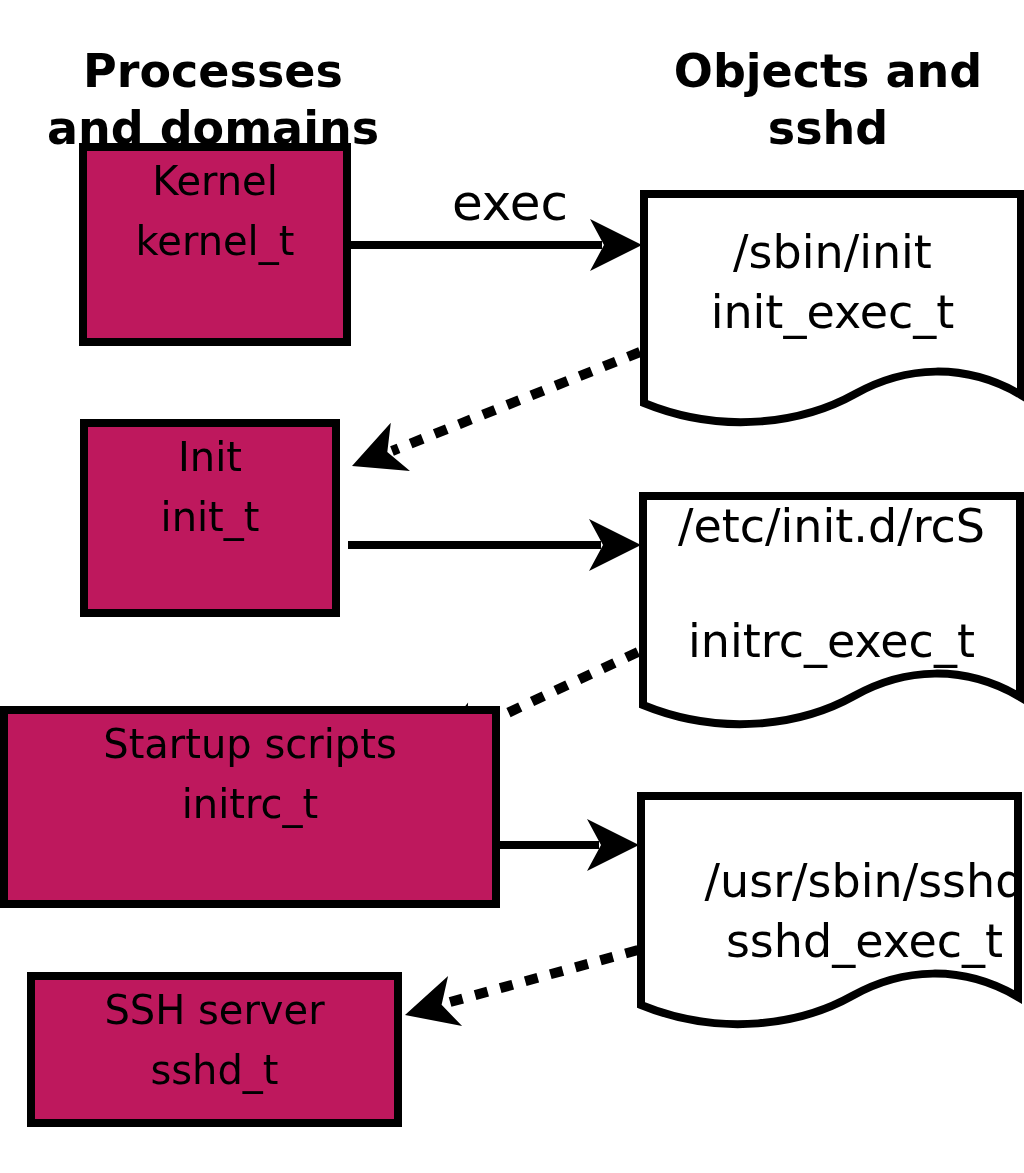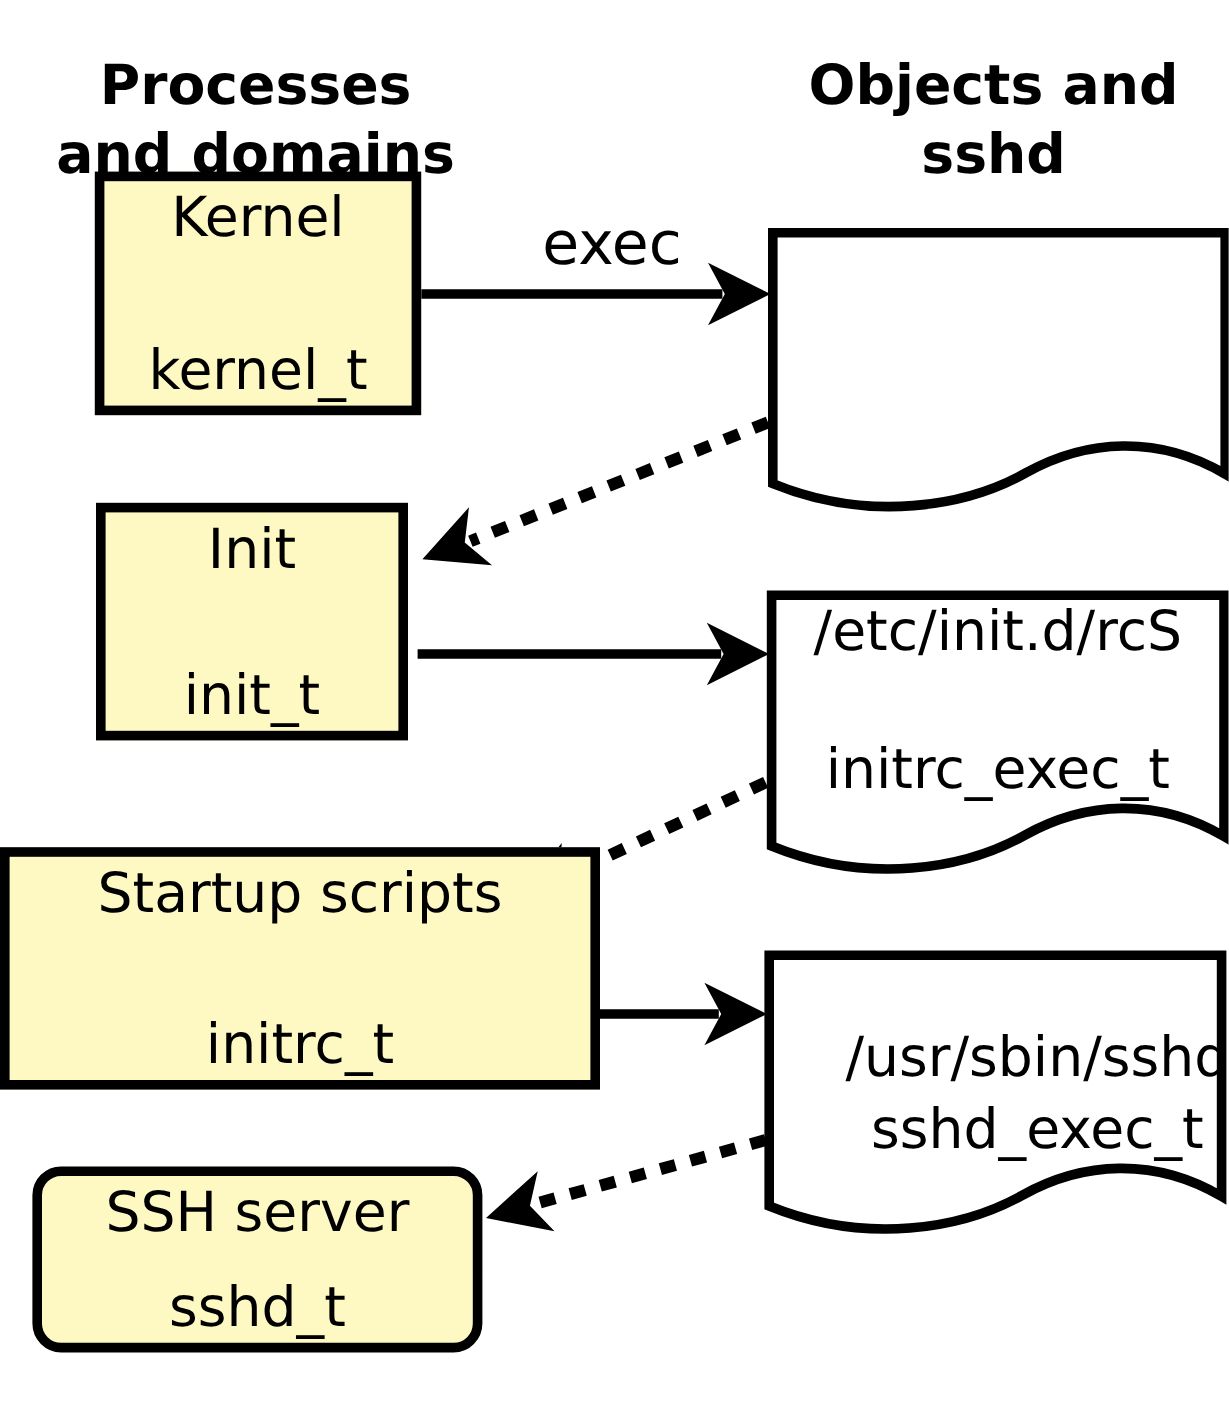--- a/index.html
+++ b/index.html
@@ -43,27 +43,27 @@
     font-size: 46px;
     line-height: 57px;
     white-space: nowrap;
     margin-top: 43px;
   }
   .pbox {
     position: absolute;
     z-index: 2;
     box-sizing: border-box;
     border: 8px solid #000000;
-    background: #fef9c3;
+    background: #be185d;
     display: flex;
     flex-direction: column;
     align-items: center;
-    justify-content: space-between;
+    justify-content: flex-start;
     text-align: center;
-    font-size: 46px;
+    font-size: 40px;
     line-height: 60px;
     white-space: nowrap;
   }
   .doc-text {
     position: absolute;
     z-index: 3;
     display: flex;
     flex-direction: column;
     align-items: center;
     justify-content: center;
@@ -138,25 +138,29 @@
     <div>kernel_t</div>
   </div>
   <div class="pbox" style="left:80px; top:419px; width:260px; height:198px;">
     <div>Init</div>
     <div>init_t</div>
   </div>
   <div class="pbox" style="left:0; top:706px; width:500px; height:202px;">
     <div>Startup scripts</div>
     <div>initrc_t</div>
   </div>
-  <div class="pbox" style="left:27px; top:972px; width:375px; height:155px;border-radius:24px;">
+  <div class="pbox" style="left:27px; top:972px; width:375px; height:155px;">
     <div>SSH server</div>
     <div>sshd_t</div>
   </div>
 
+  <div class="doc-text" style="left:640px; top:194px; width:385px; height:175px;">
+    <div>/sbin/init</div>
+    <div>init_exec_t</div>
+  </div>
   <div class="doc-text" style="left:639px; top:496px; width:385px; height:175px;justify-content:space-between;">
     <div>/etc/init.d/rcS</div>
     <div>initrc_exec_t</div>
   </div>
   <div class="doc-text" style="left:637px; top:796px; width:455px; height:175px;justify-content:flex-end;">
     <div>/usr/sbin/sshd</div>
     <div>sshd_exec_t</div>
   </div>
 
   <div class="exec-label" style="left:425px; top:174px; width:170px;">exec</div>

